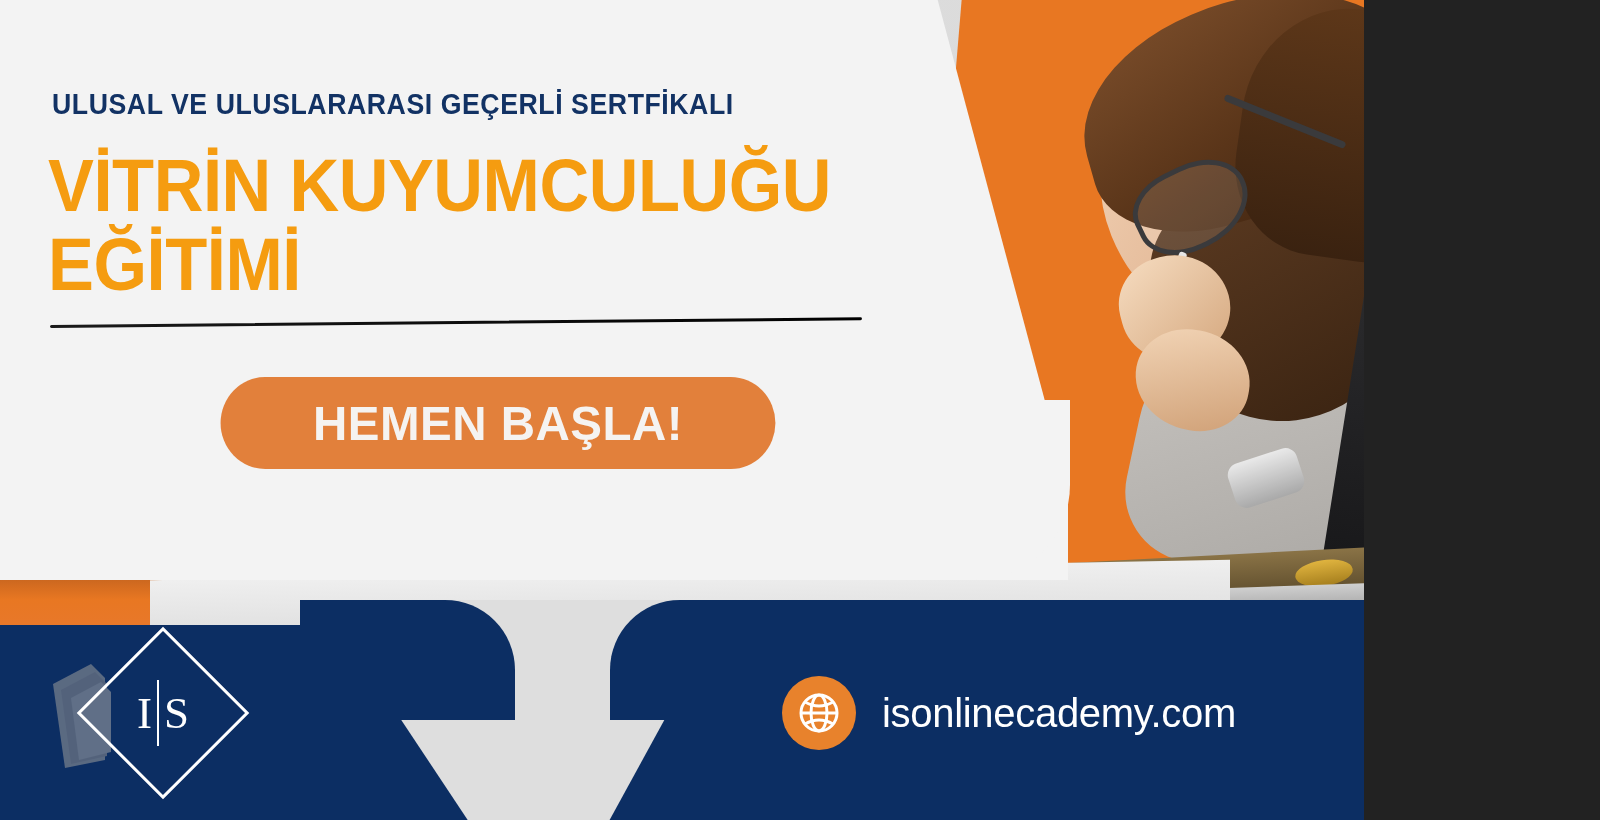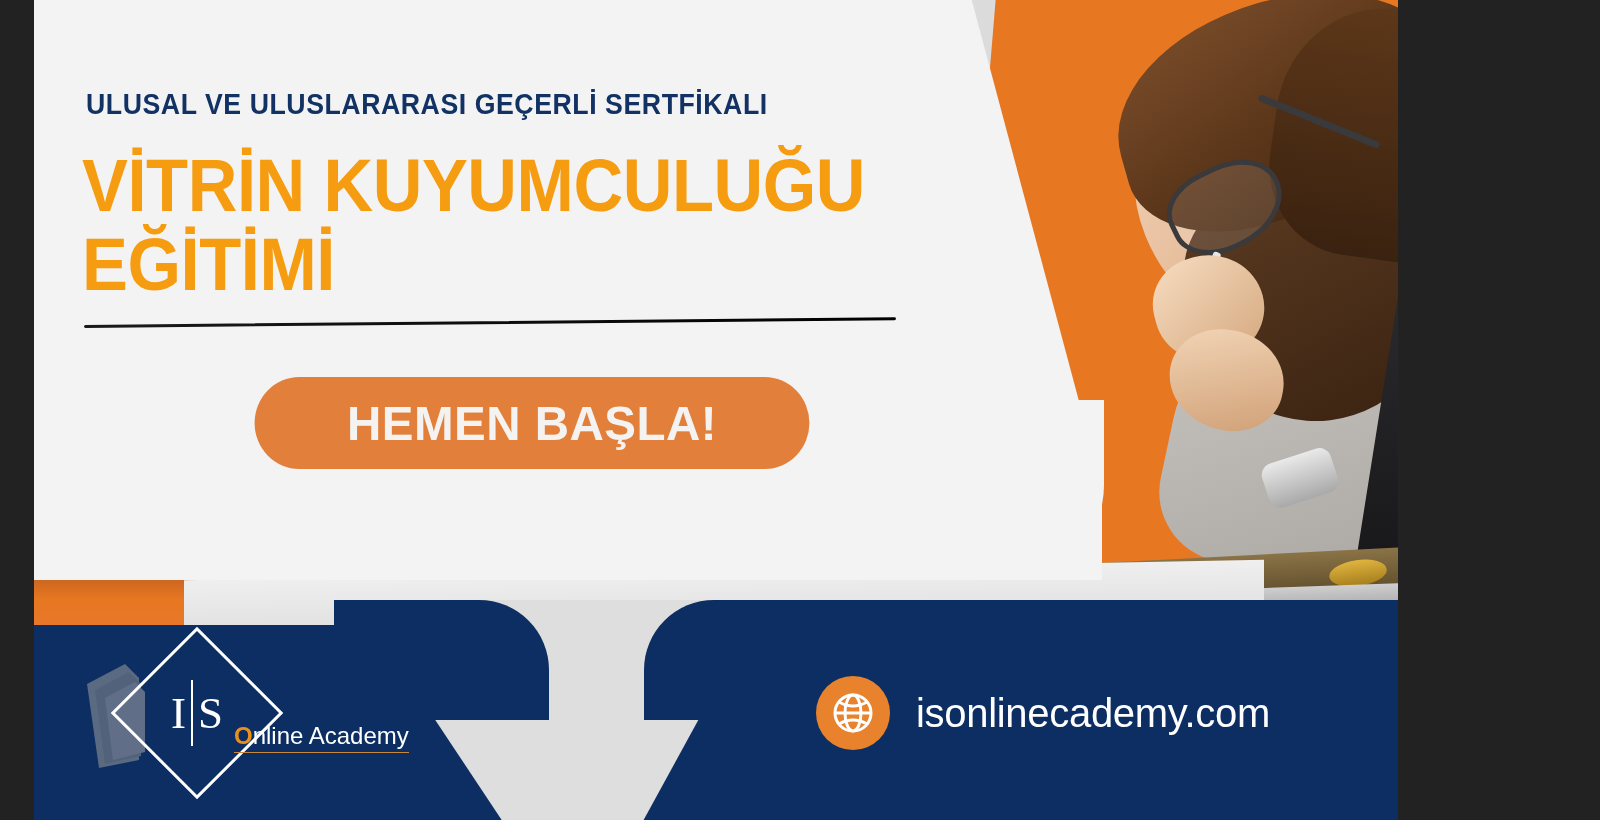--- a/index.html
+++ b/index.html
@@ -7,21 +7,20 @@
   *{box-sizing:border-box;}
 
   #banner{
     position:relative;
     width:1364px;
     height:820px;
     overflow:hidden;
     background:#0C2E63;
     font-family:"Liberation Sans", sans-serif;
     user-select:none;
-    margin-left:34px;
   }
 
   
   .layer{position:absolute;top:0;left:0;width:100%;height:100%;}
 
   
   .orange-field{
     background:#E87722;
     clip-path:polygon(42% 0, 100% 0, 100% 100%, 42% 100%);
   }
@@ -411,23 +410,20 @@
       <path d="M8 28 L46 8 L60 22 L60 104 L20 112 Z" fill="#9b9b9b"></path>
       <path d="M16 34 L50 16 L62 28 L62 100 L26 108 Z" fill="#8e8e90"></path>
       <path d="M26 42 L56 26 L66 36 L66 96 L34 104 Z" fill="#a5a5a5"></path>
     </svg>
     <div class="diamond"></div>
     <div class="mono">
       <span>I</span>
       <span class="bar"></span>
       <span>S</span>
     </div>
-    <div class="wordmark">
-      <span class="o-mark">O</span><span>nline Academy</span>
-    </div>
   </div>
 
   <div class="site">
     <span class="globe-circle">
       <svg width="48" height="48" viewBox="0 0 48 48">
         <circle cx="24" cy="24" r="18" fill="none" stroke="#fff" stroke-width="3"></circle>
         <ellipse cx="24" cy="24" rx="8" ry="18" fill="none" stroke="#fff" stroke-width="3"></ellipse>
         <line x1="6" y1="24" x2="42" y2="24" stroke="#fff" stroke-width="3"></line>
         <path d="M10 13 Q24 21 38 13" fill="none" stroke="#fff" stroke-width="3"></path>
         <path d="M10 35 Q24 27 38 35" fill="none" stroke="#fff" stroke-width="3"></path>

